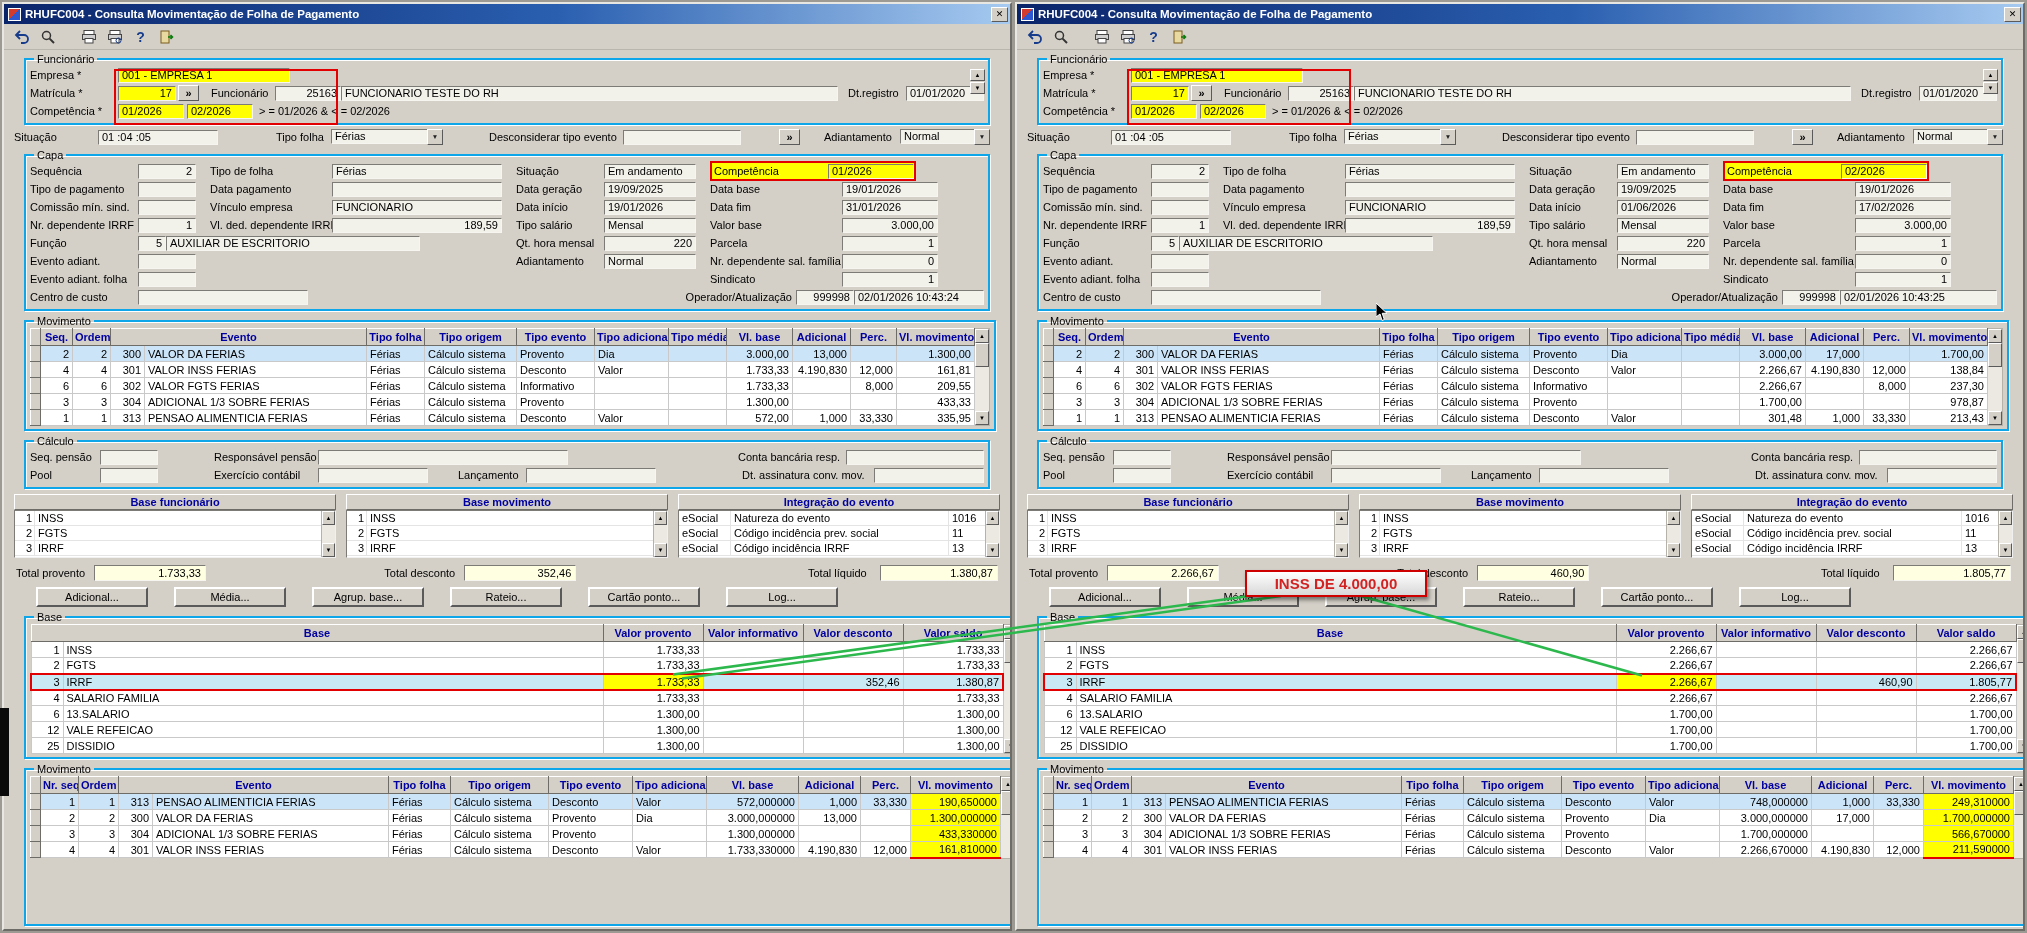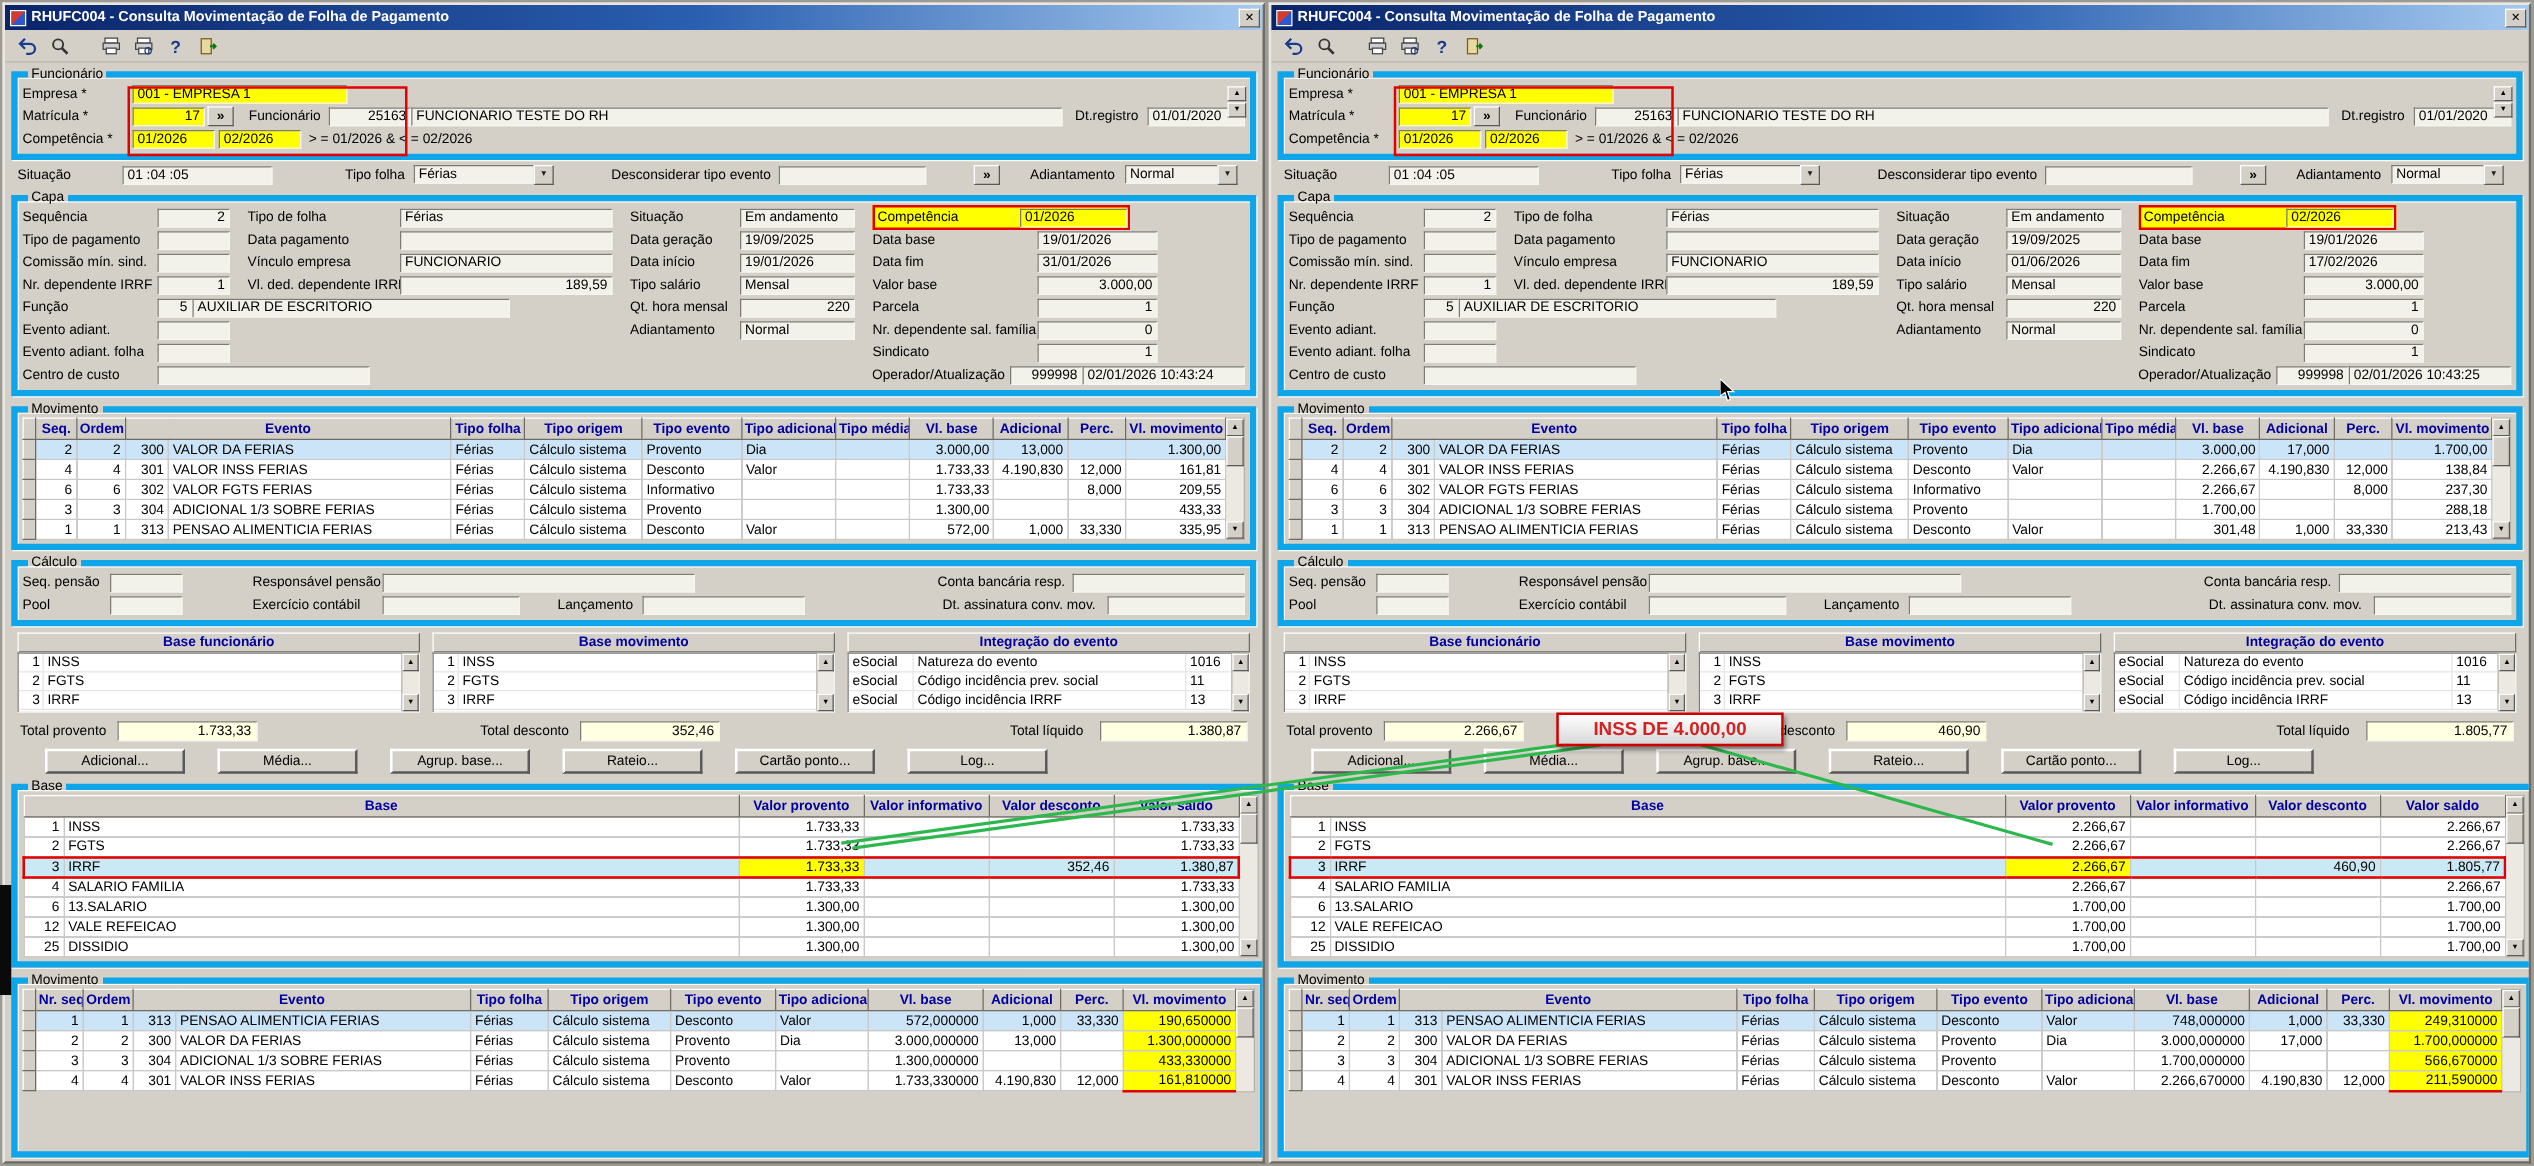--- a/index.html
+++ b/index.html
@@ -10,21 +10,21 @@
 .window { flex:1; background:#d4d0c8; border:2px solid; border-color:#e9e7e2 #6e6c66 #6e6c66 #e9e7e2; display:flex; flex-direction:column; overflow:hidden; }
 .titlebar { height:20px; flex:0 0 20px; background:linear-gradient(90deg,#0a246a 0%,#2a5fb0 55%,#a6caf0 100%); display:flex; align-items:center; gap:4px; padding:0 2px 0 4px; }
 .appicon { width:13px; height:13px; background:linear-gradient(135deg,#d23b2e 50%,#2e58d2 50%); border:1px solid #fff; flex:0 0 13px; }
 .title { color:#fff; font-weight:bold; font-size:11.5px; flex:1; white-space:nowrap; overflow:hidden; }
 .closebtn { width:17px; height:15px; flex:0 0 17px; background:#d4d0c8; border:1px solid; border-color:#fff #5a5a5a #5a5a5a #fff; font-size:9px; line-height:13px; text-align:center; font-weight:bold; }
 .toolbar { height:26px; flex:0 0 26px; display:flex; align-items:center; gap:3px; padding:0 6px; border-bottom:1px solid #b9b6ae; }
 .tb { width:23px; height:22px; display:flex; align-items:center; justify-content:center; }
 .tsep { width:12px; }
 .helpglyph { color:#173c8c; font-weight:bold; font-size:14px; }
 .wbody { flex:1; display:flex; flex-direction:column; padding:1px 2px; overflow:hidden; }
-fieldset.fs { border:5px solid #0ea5e9; box-shadow:1px 1px 0 #ffffff, inset 1px 1px 0 #ffffff; margin:2px 3px; padding:1px 4px 3px; position:relative; }
+fieldset.fs { border:2px solid #0ea5e9; box-shadow:1px 1px 0 #ffffff, inset 1px 1px 0 #ffffff; margin:2px 18px; padding:1px 4px 3px; position:relative; }
 fieldset.fs legend { padding:0 3px; margin-left:4px; }
 .row { display:flex; align-items:center; height:18px; }
 .lbl { white-space:nowrap; overflow:hidden; flex-shrink:0; }
 .fld { display:inline-block; height:15px; line-height:13px; padding:0 3px; background:#f2f1ea; border:1px solid; border-color:#7d7b75 #f6f5f0 #f6f5f0 #7d7b75; white-space:nowrap; overflow:hidden; flex-shrink:0; }
 .num { text-align:right; }
 .ylwf { background:#ffff00 !important; }
 .mbtn { width:21px; height:16px; flex:0 0 21px; background:#d4d0c8; border:1px solid; border-color:#fff #5a5a5a #5a5a5a #fff; text-align:center; line-height:14px; font-weight:bold; font-size:11px; margin-left:2px; }
 .combo { display:inline-flex; align-items:stretch; flex-shrink:0; }
 .combo .fld { border-right:none; }
 .drop { width:16px; background:#d4d0c8; border:1px solid; border-color:#fff #5a5a5a #5a5a5a #fff; font-size:6.5px; text-align:center; line-height:14px; color:#222; }
@@ -893,21 +893,21 @@
         <span class="lbl cA-l">Evento adiant. folha</span>
         <span class="fld cA-f"></span>
         <span class="lbl cD-l" style="margin-left:514px">Sindicato</span>
         <span class="fld cD-f num">1</span>
       </div>
       <div class="row">
         <span class="lbl cA-l">Centro de custo</span>
         <span class="fld" style="width:170px"></span>
         <span class="lbl" style="margin-left:auto;margin-right:4px">Operador/Atualização</span>
         <span class="fld num" style="width:58px">999998</span>
-        <span class="fld" style="width:130px">02/01/2026 10:43:25</span>
+        <span class="fld" style="width:157px">02/01/2026 10:43:25</span>
       </div>
     </fieldset>
 
     <fieldset class="fs">
       <legend>Movimento</legend>
       <div class="twrap">
         <table class="grid">
           <colgroup>
                 <col style="width:10px">
                 <col style="width:32px">
@@ -1001,21 +1001,21 @@
                 <td class="num">304</td>
                 <td>ADICIONAL 1/3 SOBRE FERIAS</td>
                 <td>Férias</td>
                 <td>Cálculo sistema</td>
                 <td>Provento</td>
                 <td></td>
                 <td></td>
                 <td class="num">1.700,00</td>
                 <td class="num"></td>
                 <td class="num"></td>
-                <td class="num">288,18</td>
+                <td class="num">978,87</td>
               </tr>
 
               <tr>
                 <td class="gut"></td>
                 <td class="num">1</td>
                 <td class="num">1</td>
                 <td class="num">313</td>
                 <td>PENSAO ALIMENTICIA FERIAS</td>
                 <td>Férias</td>
                 <td>Cálculo sistema</td>

